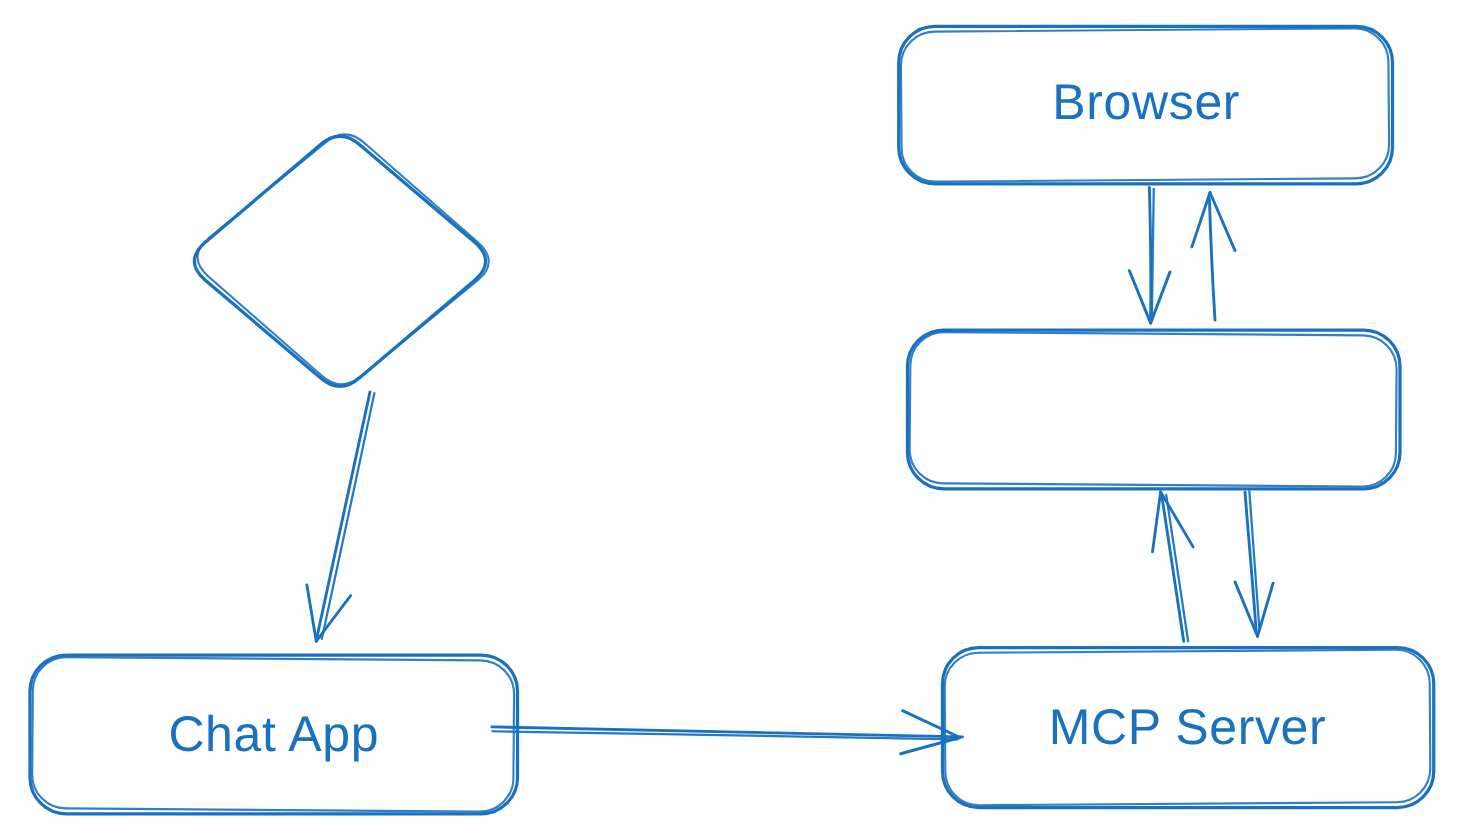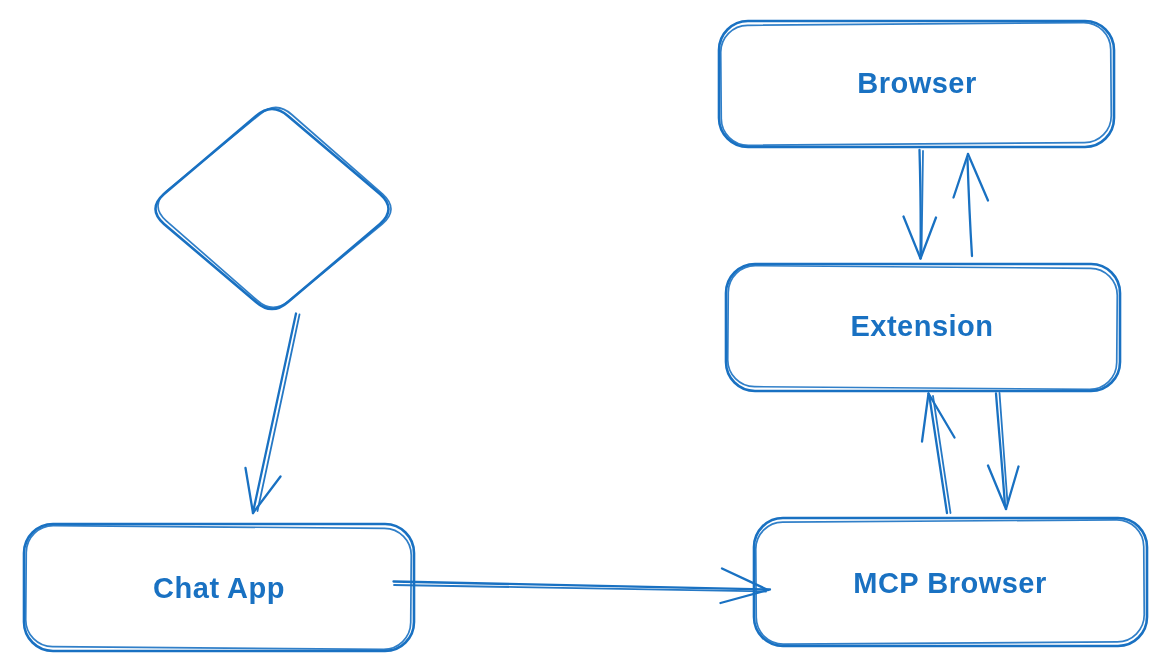--- a/index.html
+++ b/index.html
@@ -31,22 +31,22 @@
     stroke-linejoin: round;
   }
   .shape-line  { stroke-width: 2.6; }
   .shape-line2 { stroke-width: 1.7; opacity: 0.9; }
   .arrow-line  { stroke-width: 2.3; }
   .arrow-line2 { stroke-width: 1.8; opacity: 0.95; }
   .node-label {
     position: absolute;
     transform: translate(-50%, -50%);
     color: var(--text);
-    font-size: 29px;
-    font-weight: 700;
+    font-size: 40px;
+    font-weight: 400;
     letter-spacing: 0.5px;
     white-space: nowrap;
     user-select: none;
   }
   .label-user      { left: 272px; top: 210px; }
   .label-browser   { left: 917px; top: 83px;  }
   .label-extension { left: 922px; top: 326px; }
   .label-mcp       { left: 950px; top: 583px; }
   .label-chat      { left: 219px; top: 588px; }
 </style>
@@ -120,19 +120,18 @@
       <path class="sketch arrow-line" d="M 996,393.5 C 999,432 1002.5,470 1005,506"></path>
       <path class="sketch arrow-line2" d="M 999.5,393 L 1007.5,503"></path>
       <path class="sketch arrow-line" d="M 1006,509 L 988,465.5"></path>
       <path class="sketch arrow-line" d="M 1006,509 L 1018.5,466.5"></path>
     </g>
   </svg>
 
 
   <div class="node-label label-browser">Browser</div>
 
-  <div class="node-label label-extension">Extension</div>
 
-  <div class="node-label label-mcp">MCP Browser</div>
+  <div class="node-label label-mcp">MCP Server</div>
 
   <div class="node-label label-chat">Chat App</div>
 
 </div>
 
 </body></html>

